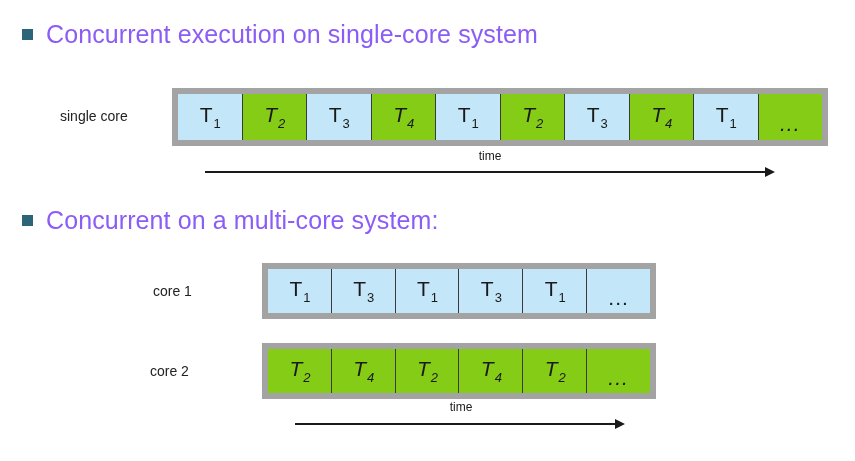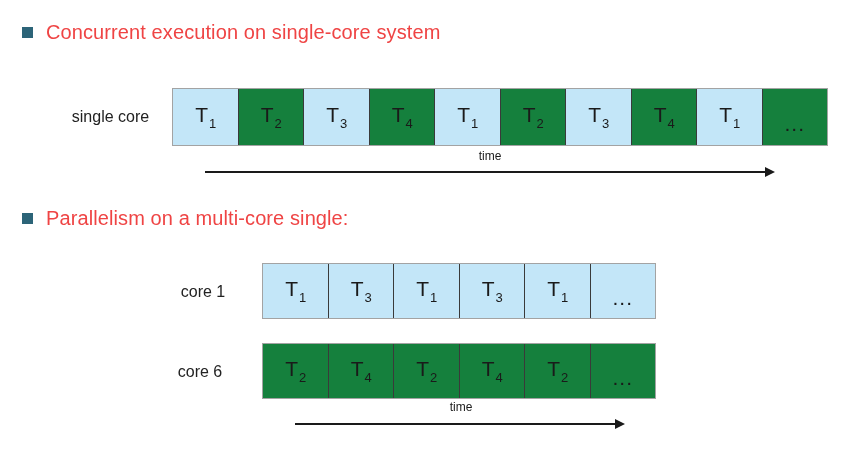--- a/index.html
+++ b/index.html
@@ -23,60 +23,60 @@
     white-space: nowrap;
   }
   .bullet-square {
     width: 11px;
     height: 11px;
     background: #2c6478;
     margin-right: 13px;
     flex: none;
   }
   .bullet-text {
-    color: #ef4444;
-    font-size: 20px;
+    color: #8b5cf6;
+    font-size: 25px;
     letter-spacing: 0.1px;
     line-height: 1;
   }
   #bullet-one  { left: 22px; top: 22px; }
   #bullet-two  { left: 22px; top: 208px; }
 
   
   .row-label {
     position: absolute;
-    font-size: 16px;
+    font-size: 14px;
     color: #222222;
-    text-align: center;
+    text-align: left;
     line-height: 1;
     white-space: nowrap;
   }
   #label-single-core { left: 60px; top: 109px; width: 101px; }
   #label-core-1      { left: 153px; top: 284px; width: 100px; }
   #label-core-2      { left: 150px; top: 364px; width: 100px; }
 
   
   .timeline {
     position: absolute;
     display: flex;
     box-sizing: border-box;
-    border: 1px solid #a3a3a3;
+    border: 6px solid #a3a3a3;
     background: #3a3a3a;
     gap: 1px;
   }
   .timeline .cell {
     flex: 1 1 0;
     display: flex;
     align-items: center;
     justify-content: center;
     box-sizing: border-box;
     position: relative;
   }
   .cell.blue { background: #c3e6f8; }
-  .cell.gray { background: #15803d; }
+  .cell.gray { background: #84cc16; font-style: italic; }
 
   .cell .tlabel {
     font-size: 21px;
     color: #1a1a1a;
     line-height: 1;
     position: relative;
     top: -3px;
   }
   .cell .tlabel sub {
     font-size: 13px;
@@ -202,21 +202,21 @@
 </div>
 
 <div class="time-axis" id="time-axis-top">
   <span class="time-text">time</span>
   <span class="axis-line"></span>
   <span class="axis-head"></span>
 </div>
 
 <div class="bullet-line" id="bullet-two">
   <span class="bullet-square"></span>
-  <span class="bullet-text">Parallelism on a multi-core single:</span>
+  <span class="bullet-text">Concurrent on a multi-core system:</span>
 </div>
 
 <div class="row-label" id="label-core-1">core 1</div>
 
 <div class="timeline" id="timeline-core-1">
   <div class="cell blue">
     <span class="tlabel">T<sub>1</sub></span>
   </div>
   <div class="cell blue">
     <span class="tlabel">T<sub>3</sub></span>
@@ -228,21 +228,21 @@
     <span class="tlabel">T<sub>3</sub></span>
   </div>
   <div class="cell blue">
     <span class="tlabel">T<sub>1</sub></span>
   </div>
   <div class="cell blue">
     <span class="ellipsis">...</span>
   </div>
 </div>
 
-<div class="row-label" id="label-core-2">core 6</div>
+<div class="row-label" id="label-core-2">core 2</div>
 
 <div class="timeline" id="timeline-core-2">
   <div class="cell gray">
     <span class="tlabel">T<sub>2</sub></span>
   </div>
   <div class="cell gray">
     <span class="tlabel">T<sub>4</sub></span>
   </div>
   <div class="cell gray">
     <span class="tlabel">T<sub>2</sub></span>

